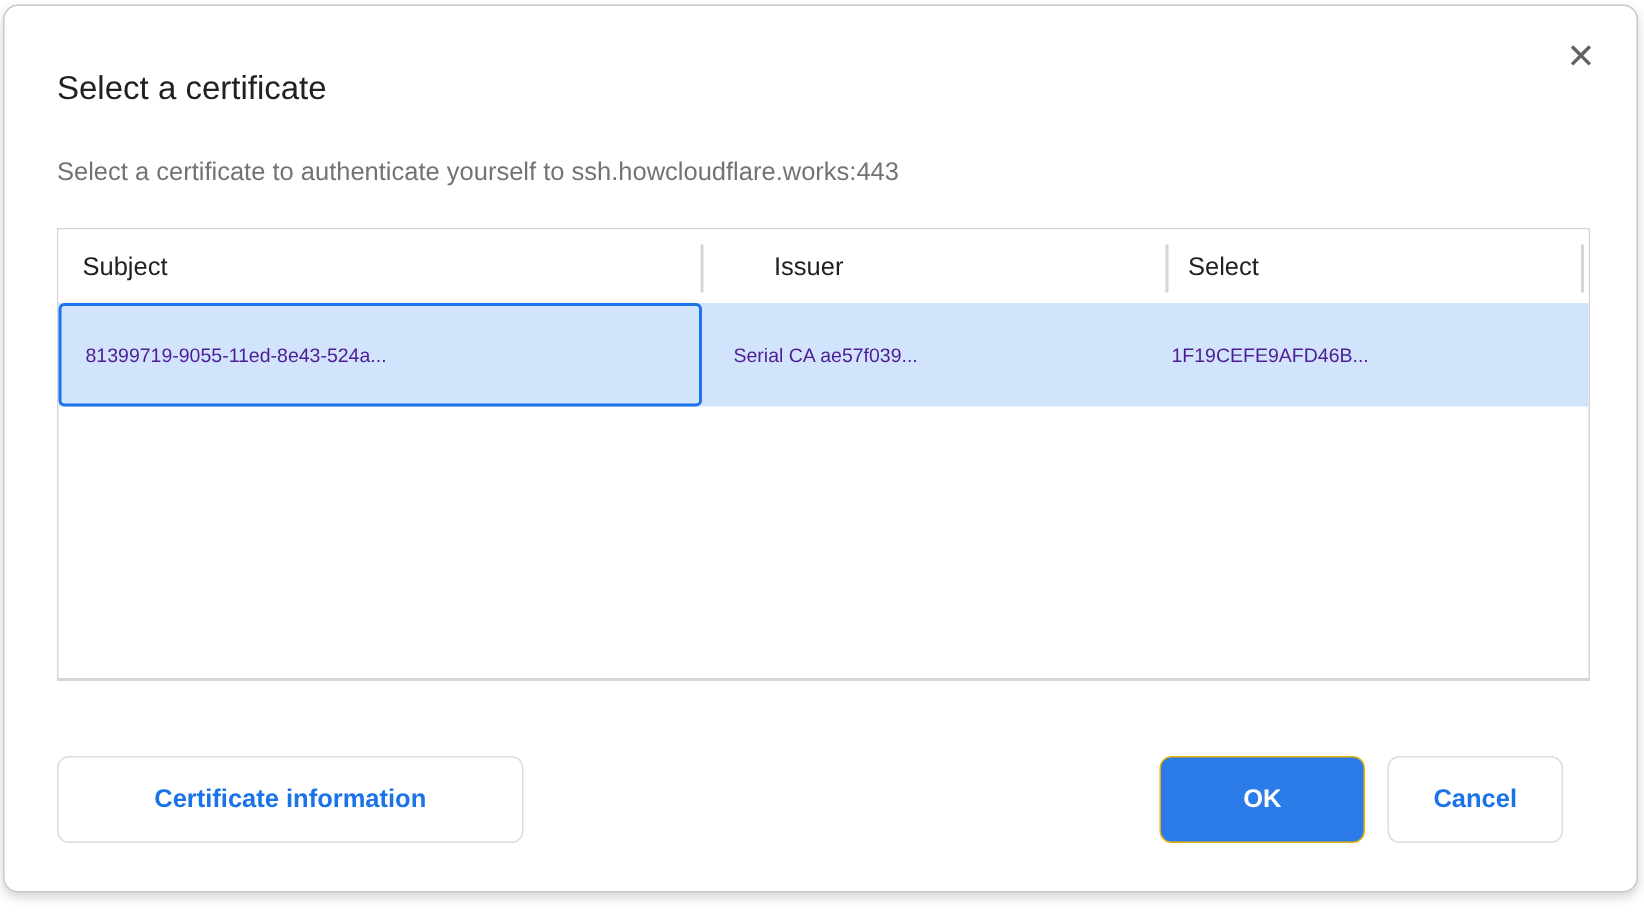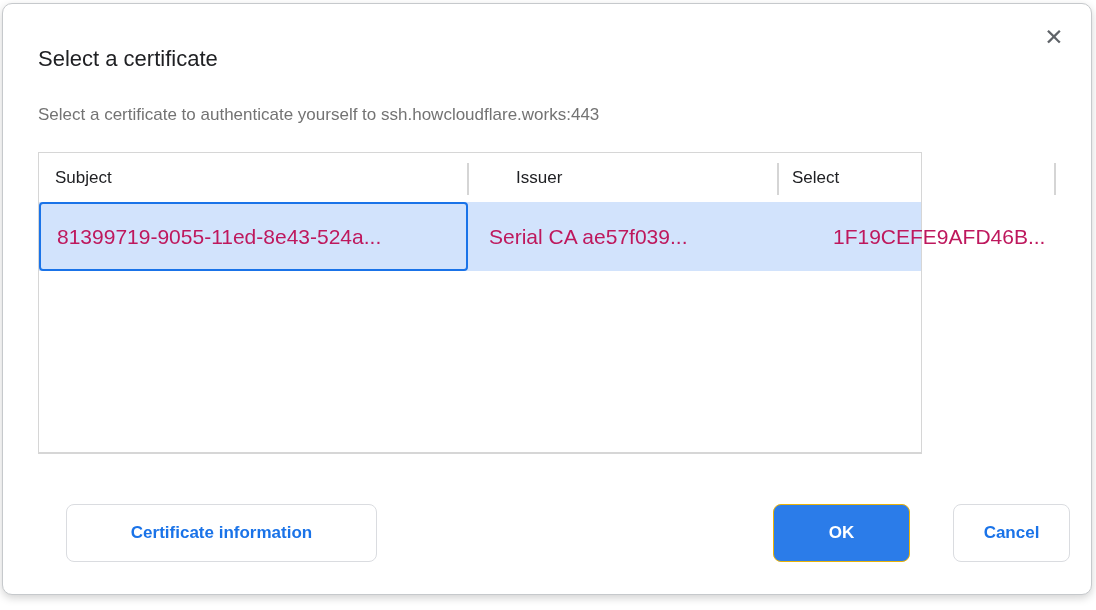--- a/index.html
+++ b/index.html
@@ -38,21 +38,21 @@
   }
   .subtitle {
     position: absolute;
     left: 35px; top: 101px;
     font-size: 17px;
     color: #737373;
   }
   .cert-table {
     position: absolute;
     left: 35px; top: 148px;
-    width: 884px; height: 302px;
+    width: 1022px; height: 302px;
     border: 1px solid #d6d6d6;
     border-bottom-width: 2px;
     background: #ffffff;
     text-align: center;
   }
   .thead {
     position: relative;
     width: 100%; height: 49px;
     background: #ffffff;
   }
@@ -79,27 +79,27 @@
   .row {
     position: relative;
     width: 100%; height: 69px;
     background: #d2e3fc;
     cursor: pointer;
   }
   .cell {
     position: absolute;
     top: 0; height: 69px;
     line-height: 69px;
-    font-size: 21px;
-    color: #be185d;
+    font-size: 13px;
+    color: #4c1d95;
     white-space: nowrap;
   }
   .cell-subject { left: 18px; }
   .cell-issuer  { left: 450px; }
-  .cell-serial  { left: 794px; }
+  .cell-serial  { left: 742px; }
   .focus-cell {
     position: absolute;
     left: 0; top: 0;
     width: 429px; height: 69px;
     border: 2px solid #1a73e8;
     border-radius: 4px;
     background: #d2e3fc;
   }
   .btn {
     position: absolute;
@@ -110,21 +110,20 @@
     font-size: 17px;
     font-weight: 600;
     display: flex; align-items: center; justify-content: center;
     cursor: pointer;
     user-select: none;
   }
   .btn-outline {
     background: #ffffff;
     border: 1px solid #dadce0;
     color: #1a73e8;
-    margin-left: 28px;
   }
   .btn-cert-info { left: 35px;  width: 311px; }
   .btn-ok {
     left: 770px; width: 137px;
     background: #2b7ce9;
     border: 1px solid #eab308;
     color: #ffffff;
   }
   .btn-cancel { left: 922px; width: 117px; }
 </style>

